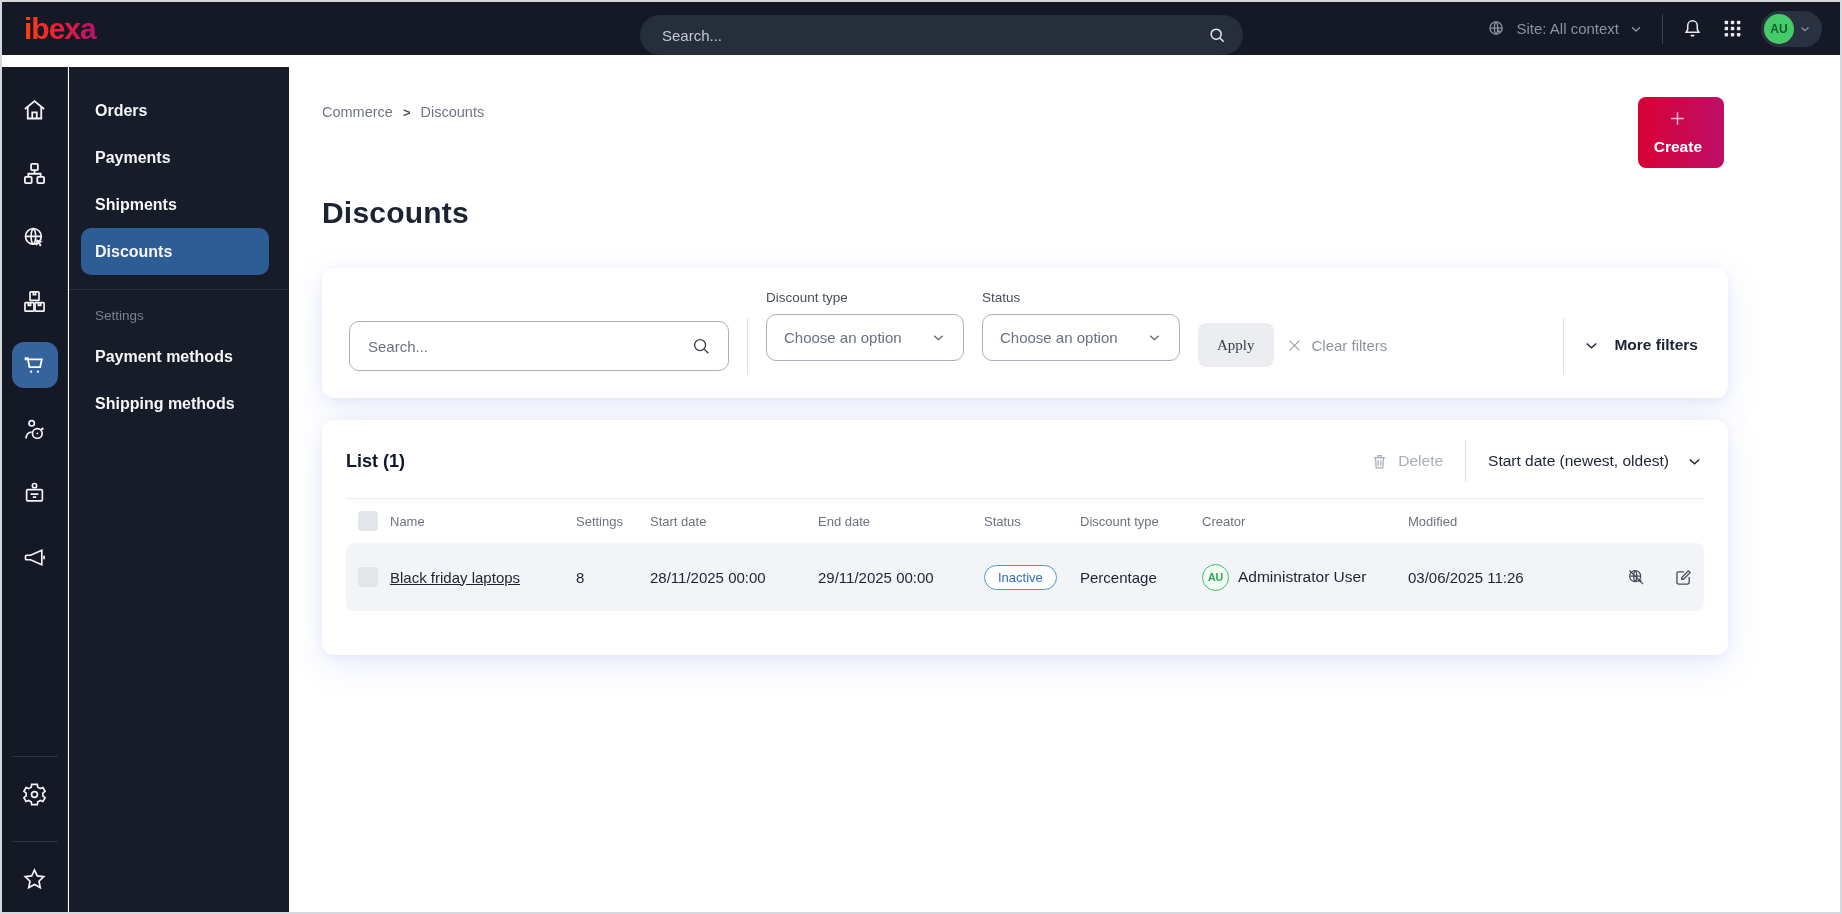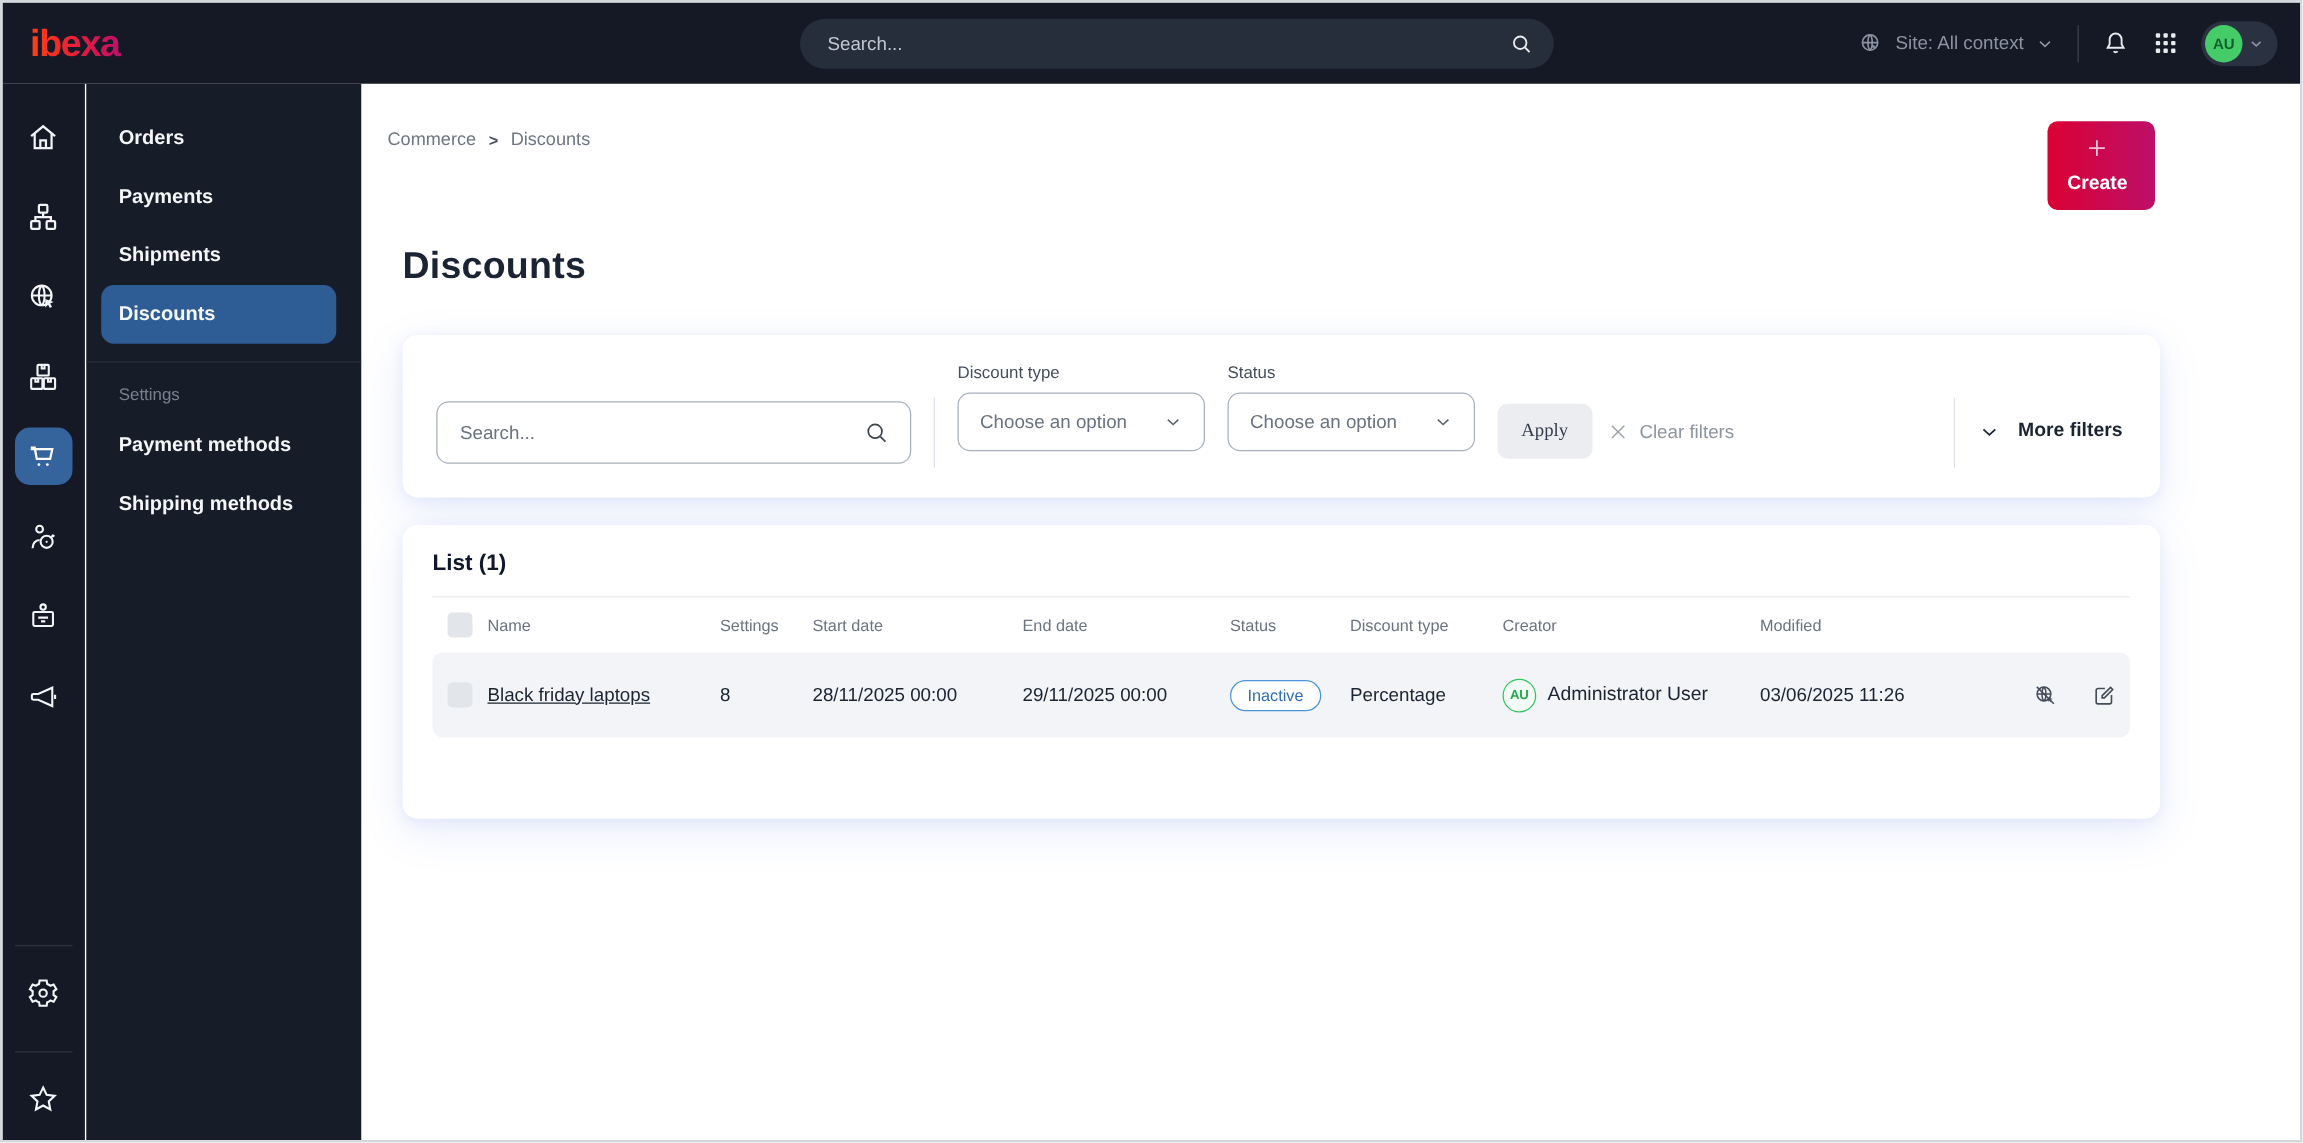--- a/index.html
+++ b/index.html
@@ -1,20 +1,20 @@
 <!DOCTYPE html>
 <html><head>
 <meta charset="utf-8">
 <style>
   * { margin:0; padding:0; box-sizing:border-box; }
   html,body { width:1842px; height:914px; font-family:"Liberation Sans", sans-serif; background:#e9ebee; }
   .screen { position:relative; width:1842px; height:914px; background:#ffffff; border:2px solid #d4d7db; overflow:hidden; }
 
   
-  .topbar { position:absolute; top:0; left:0; right:0; height:65px; background:#141925; display:flex; align-items:center; z-index:5; }
+  .topbar { position:absolute; top:0; left:0; right:0; height:53px; background:#141925; display:flex; align-items:center; z-index:5; }
   .logo-wrap { width:287px; padding-left:20px; display:flex; align-items:center; }
   .topbar-search { position:absolute; left:638px; top:13px; width:603px; height:40px; background:#262d3b; border-radius:21px; display:flex; align-items:center; padding:0 16px 0 22px; cursor:text; }
   .topbar-search .ph { color:#c3c9d2; font-size:15px; flex:1; }
   .topbar-right { margin-left:auto; display:flex; align-items:center; gap:18px; padding-right:18px; }
   .site-context { display:flex; align-items:center; gap:9px; color:#8b93a2; font-size:15px; cursor:pointer; }
   .vdiv-top { width:1px; height:30px; background:#3a4150; }
   .icon-btn-top { background:none; border:none; color:#e8eaee; cursor:pointer; display:flex; align-items:center; }
   .avatar-pill { display:flex; align-items:center; gap:4px; background:#2a3140; border-radius:20px; padding:3px 10px 3px 3px; cursor:pointer; }
   .avatar-circle { width:30px; height:30px; border-radius:50%; background:#45cc68; color:#0d5f2b; font-size:12px; font-weight:700; display:flex; align-items:center; justify-content:center; }
 
@@ -27,21 +27,21 @@
 
   
   .menu { position:absolute; top:65px; left:67px; bottom:0; width:220px; background:#161c28; padding-top:20px; z-index:3; }
   .menu-item { display:flex; align-items:center; height:47px; margin:0 20px 0 12px; padding-left:14px; border-radius:10px; color:#f5f6f8; font-size:16px; font-weight:700; cursor:pointer; }
   .menu-item.active { background:#2e5c94; font-weight:600; }
   .menu-divider { height:1px; background:#2b3240; margin:14px 0 12px; }
   .menu-section-label { color:#79818f; font-size:13.5px; padding:6px 0 10px 26px; }
 
   
   .main { position:absolute; top:65px; left:287px; right:0; bottom:0; background:#ffffff; }
-  .page-head { display:flex; align-items:flex-start; justify-content:space-between; padding:30px 116px 0 21px; }
+  .page-head { display:flex; align-items:flex-start; justify-content:space-between; padding:30px 116px 0 33px; }
   .breadcrumb { display:flex; align-items:center; gap:10px; font-size:14.5px; color:#6e7683; padding-top:7px; }
   .breadcrumb .sep { font-size:13px; color:#4a5260; font-weight:700; }
   .btn-create { display:flex; align-items:center; gap:10px; border:none; color:#fff; font-size:15.5px; font-weight:700; font-family:"Liberation Sans",sans-serif; background:linear-gradient(90deg,#da0134,#bd0f68); border-radius:8px; padding:12px 22px 12px 16px; cursor:pointer;flex-direction:column; }
   .page-title { font-size:30px; font-weight:800; color:#1b2433; padding:28px 0 0 33px; letter-spacing:.2px; }
 
   .card { position:relative; margin-left:33px; width:1406px; background:#fff; border-radius:12px; box-shadow:0 2px 10px rgba(98,125,225,.10), 0 10px 34px rgba(98,125,225,.14); }
 
   
   .filter-card { margin-top:38px; height:130px; padding:22px 26px 0 27px; display:flex; }
   .field-label { font-size:13.5px; color:#464e5c; margin-bottom:9px; }
@@ -333,20 +333,40 @@
               <path d="M6 9.5l6 5.5 6-5.5"></path>
             </svg>
         </span>
         <span>More filters</span>
       </button>
     </section>
 
     <section class="card list-card">
       <div class="list-head">
         <div class="list-title">List (1)</div>
+        <div class="list-actions">
+          <button class="btn-delete">
+            <span>
+              <svg width="19" height="19" viewBox="0 0 24 24" fill="none" stroke="#a7aeb8" stroke-width="1.6">
+                  <path d="M5 7h14M10 7V4.5h4V7M7 7l.8 13h8.4L17 7"></path>
+                  <path d="M10.3 10.5v6.5M13.7 10.5v6.5"></path>
+                </svg>
+            </span>
+            <span>Delete</span>
+          </button>
+          <div class="list-vdiv"></div>
+          <button class="sort-select">
+            <span>Start date (newest, oldest)</span>
+            <span>
+              <svg width="19" height="19" viewBox="0 0 24 24" fill="none" stroke="#1b2433" stroke-width="1.8">
+                  <path d="M6 9.5l6 5.5 6-5.5"></path>
+                </svg>
+            </span>
+          </button>
+        </div>
       </div>
 
       <div class="list-rule"></div>
 
       <div class="tbl-grid tbl-header">
         <div>
             <span class="cb" style="display:block;"></span>
           </div>
         <div>Name</div>
         <div>Settings</div>

